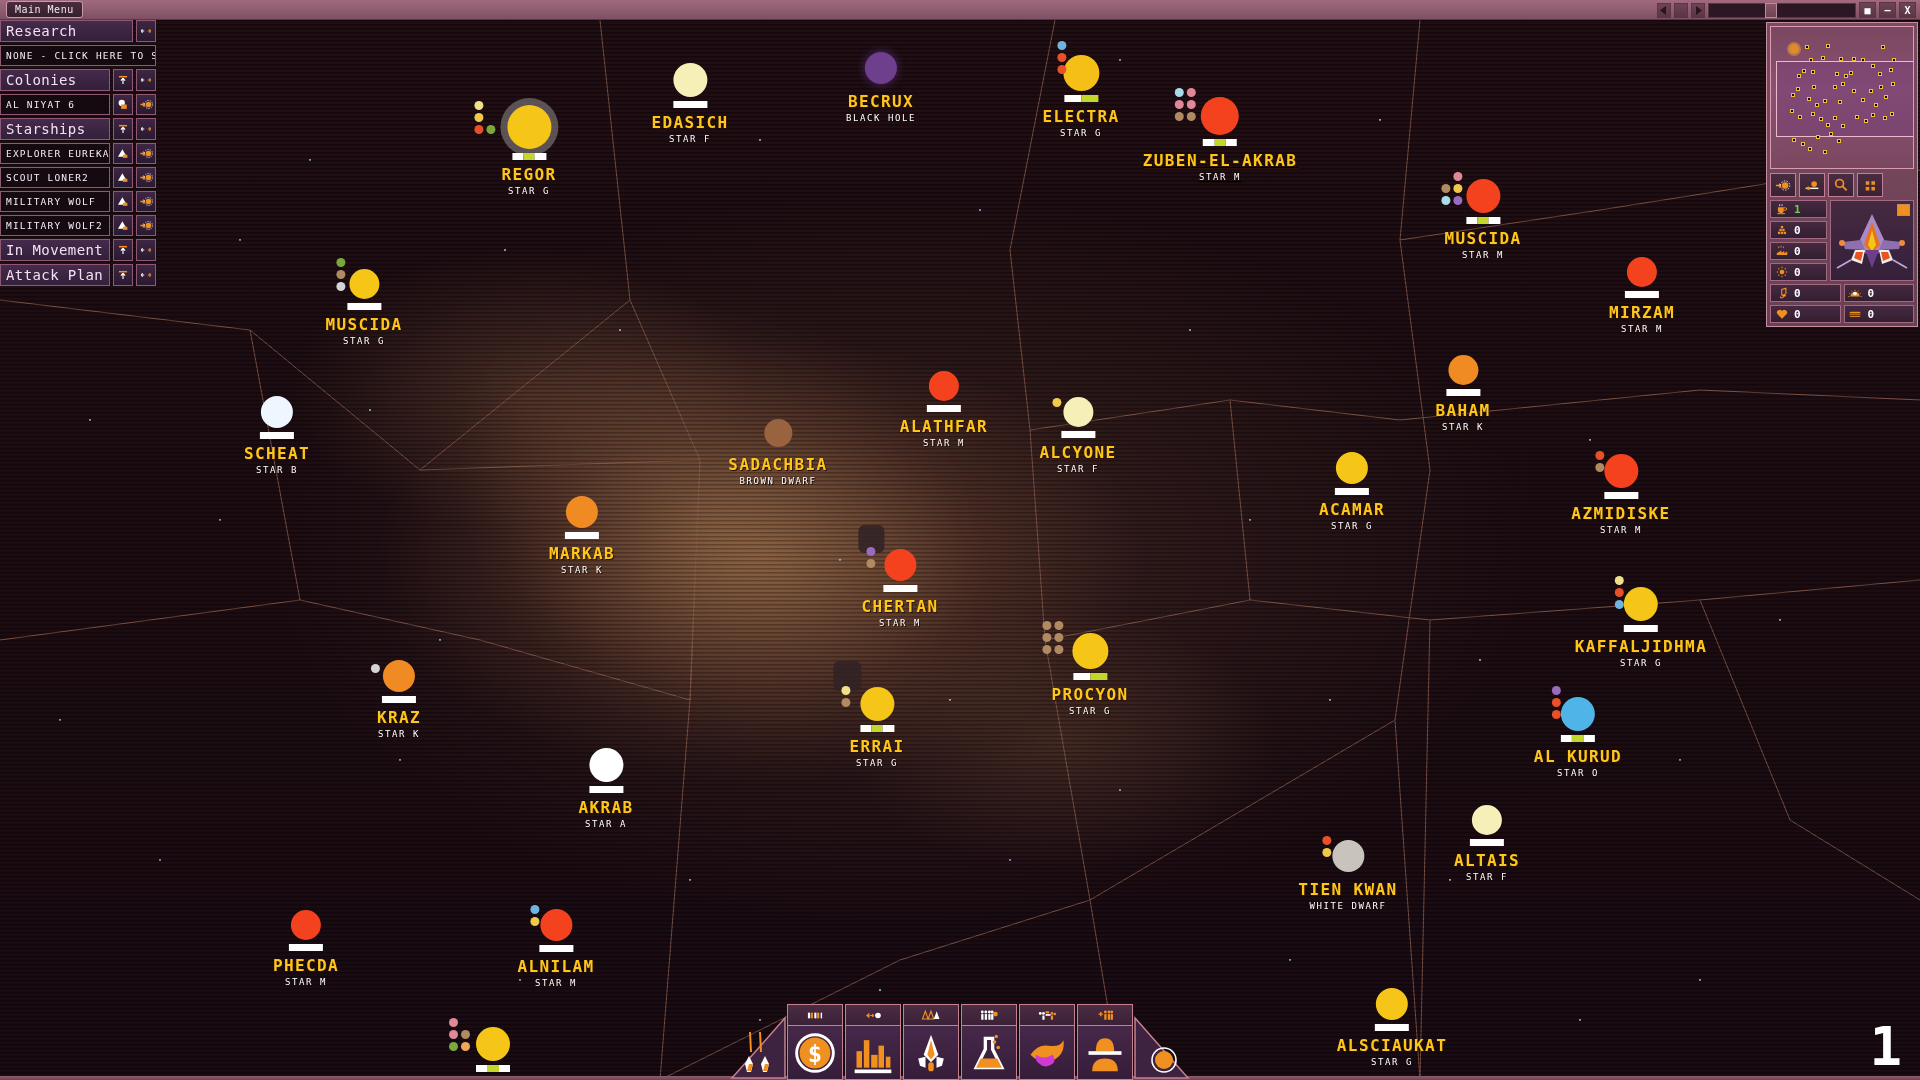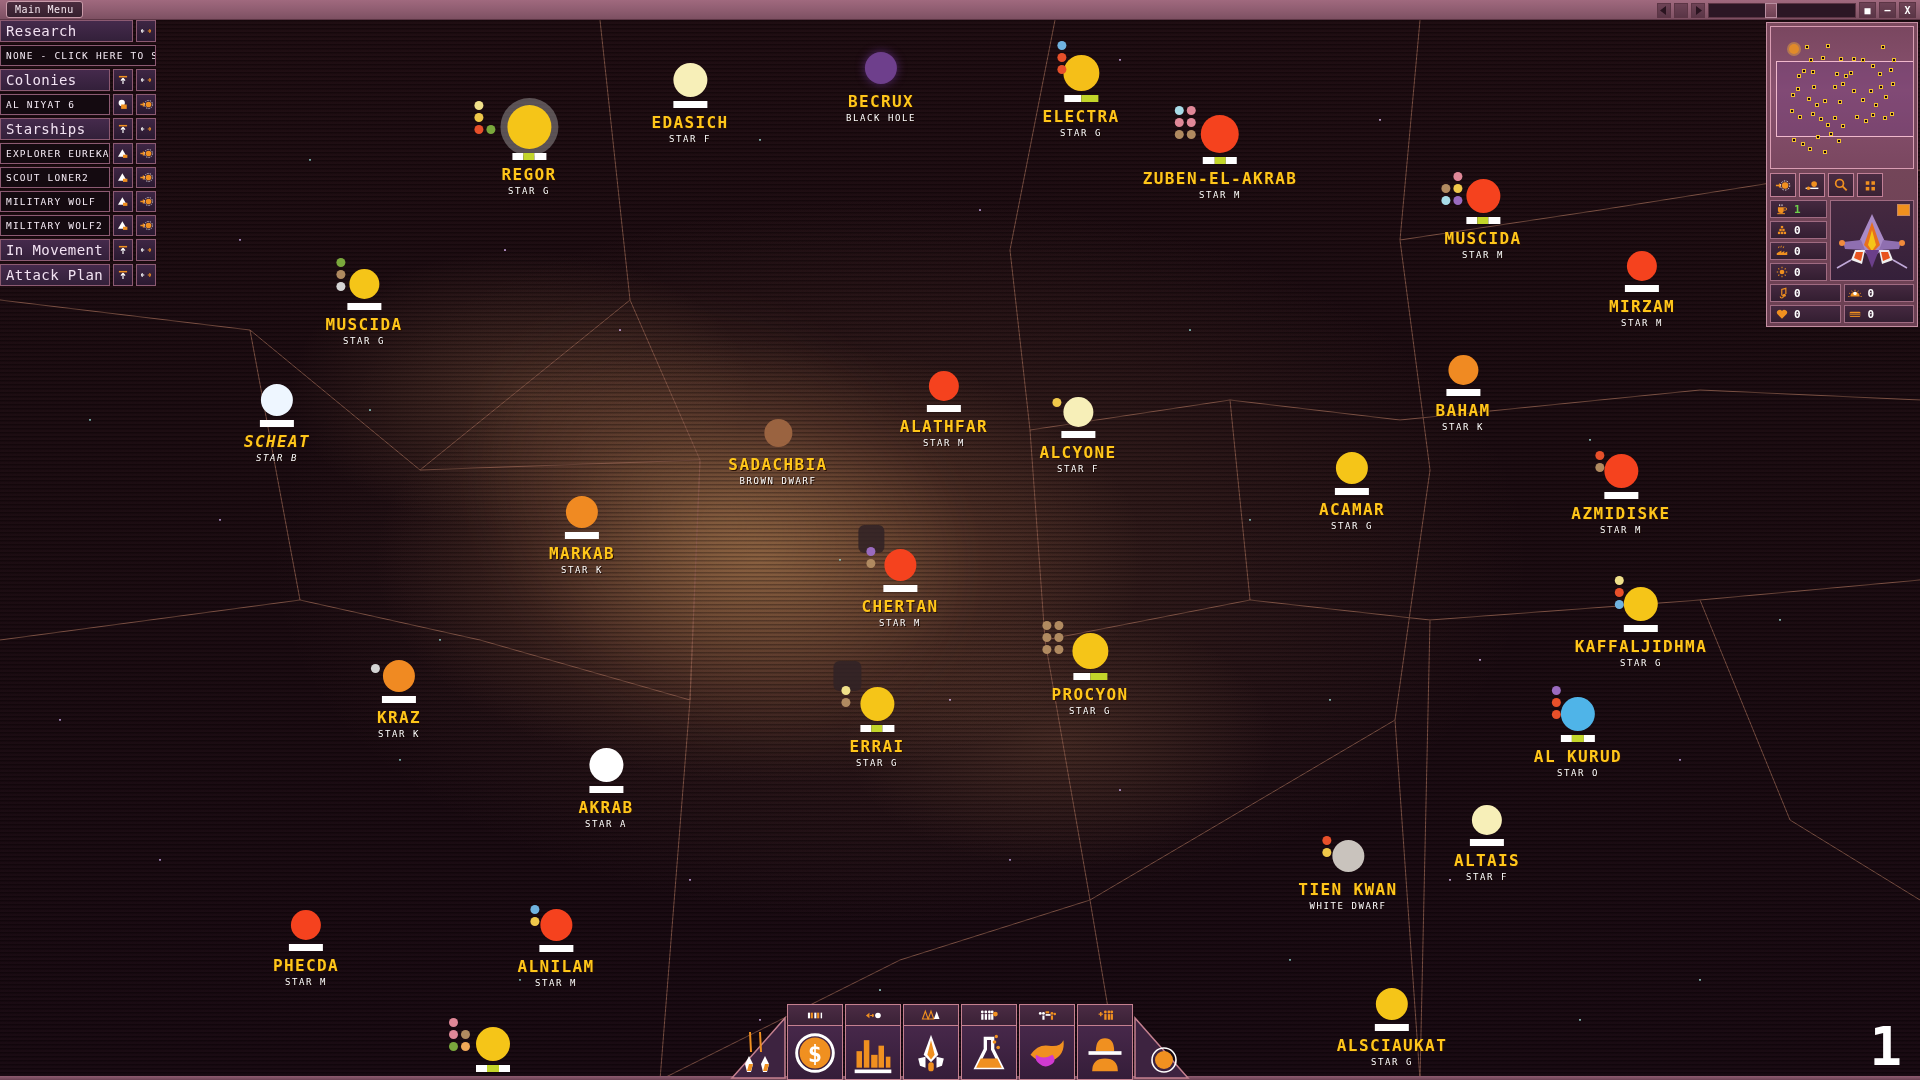--- a/index.html
+++ b/index.html
@@ -324,21 +324,21 @@
           </div>
           <div class="hbar" style="top: 22px;">
             <i style="background: rgb(255, 255, 255); flex: 1 1 0%;"></i>
             <i style="background: rgb(195, 214, 42); flex: 1 1 0%;"></i>
           </div>
         </div>
         <div style="height: 34px;"></div>
         <div class="nm">ELECTRA</div>
         <div class="tp">STAR G</div>
       </div>
-      <div class="sys" style="left: 1220px; top: 134px;">
+      <div class="sys" style="left: 1220px; top: 116px; text-decoration: underline;">
         <div class="orb-wrap">
           <div class="orb" style="width: 38px; height: 38px; background: rgb(245, 66, 30); top: -19px;"></div>
           <div class="pdots" style="left: calc(50% - 45px); top: -28px; grid-template-columns: repeat(2, 9px);">
             <b style="background: rgb(168, 220, 232);"></b>
             <b style="background: rgb(224, 136, 152);"></b>
             <b style="background: rgb(224, 136, 152);"></b>
             <b style="background: rgb(224, 136, 152);"></b>
             <b style="background: rgb(176, 138, 96);"></b>
             <b style="background: rgb(176, 138, 96);"></b>
           </div>
@@ -366,21 +366,21 @@
           <div class="hbar" style="top: 21px;">
             <i style="background: rgb(255, 255, 255); flex: 1 1 0%;"></i>
             <i style="background: rgb(195, 214, 42); flex: 1 1 0%;"></i>
             <i style="background: rgb(255, 255, 255); flex: 1 1 0%;"></i>
           </div>
         </div>
         <div style="height: 33px;"></div>
         <div class="nm">MUSCIDA</div>
         <div class="tp">STAR M</div>
       </div>
-      <div class="sys" style="left: 1642px; top: 266px;">
+      <div class="sys" style="left: 1642px; top: 272px;">
         <div class="orb-wrap">
           <div class="orb" style="width: 30px; height: 30px; background: rgb(245, 66, 30); top: -15px;"></div>
           <div class="hbar" style="top: 19px;">
             <i style="background: rgb(255, 255, 255); flex: 1 1 0%;"></i>
           </div>
         </div>
         <div style="height: 31px;"></div>
         <div class="nm">MIRZAM</div>
         <div class="tp">STAR M</div>
       </div>
@@ -404,21 +404,21 @@
         <div class="orb-wrap">
           <div class="orb" style="width: 30px; height: 30px; background: rgb(240, 138, 34); top: -15px;"></div>
           <div class="hbar" style="top: 19px;">
             <i style="background: rgb(255, 255, 255); flex: 1 1 0%;"></i>
           </div>
         </div>
         <div style="height: 31px;"></div>
         <div class="nm">BAHAM</div>
         <div class="tp">STAR K</div>
       </div>
-      <div class="sys" style="left: 277px; top: 400px; font-style: italic;">
+      <div class="sys" style="left: 277px; top: 412px;">
         <div class="orb-wrap">
           <div class="orb" style="width: 32px; height: 32px; background: rgb(238, 246, 255); top: -16px;"></div>
           <div class="hbar" style="top: 20px;">
             <i style="background: rgb(255, 255, 255); flex: 1 1 0%;"></i>
           </div>
         </div>
         <div style="height: 32px;"></div>
         <div class="nm">SCHEAT</div>
         <div class="tp">STAR B</div>
       </div>

